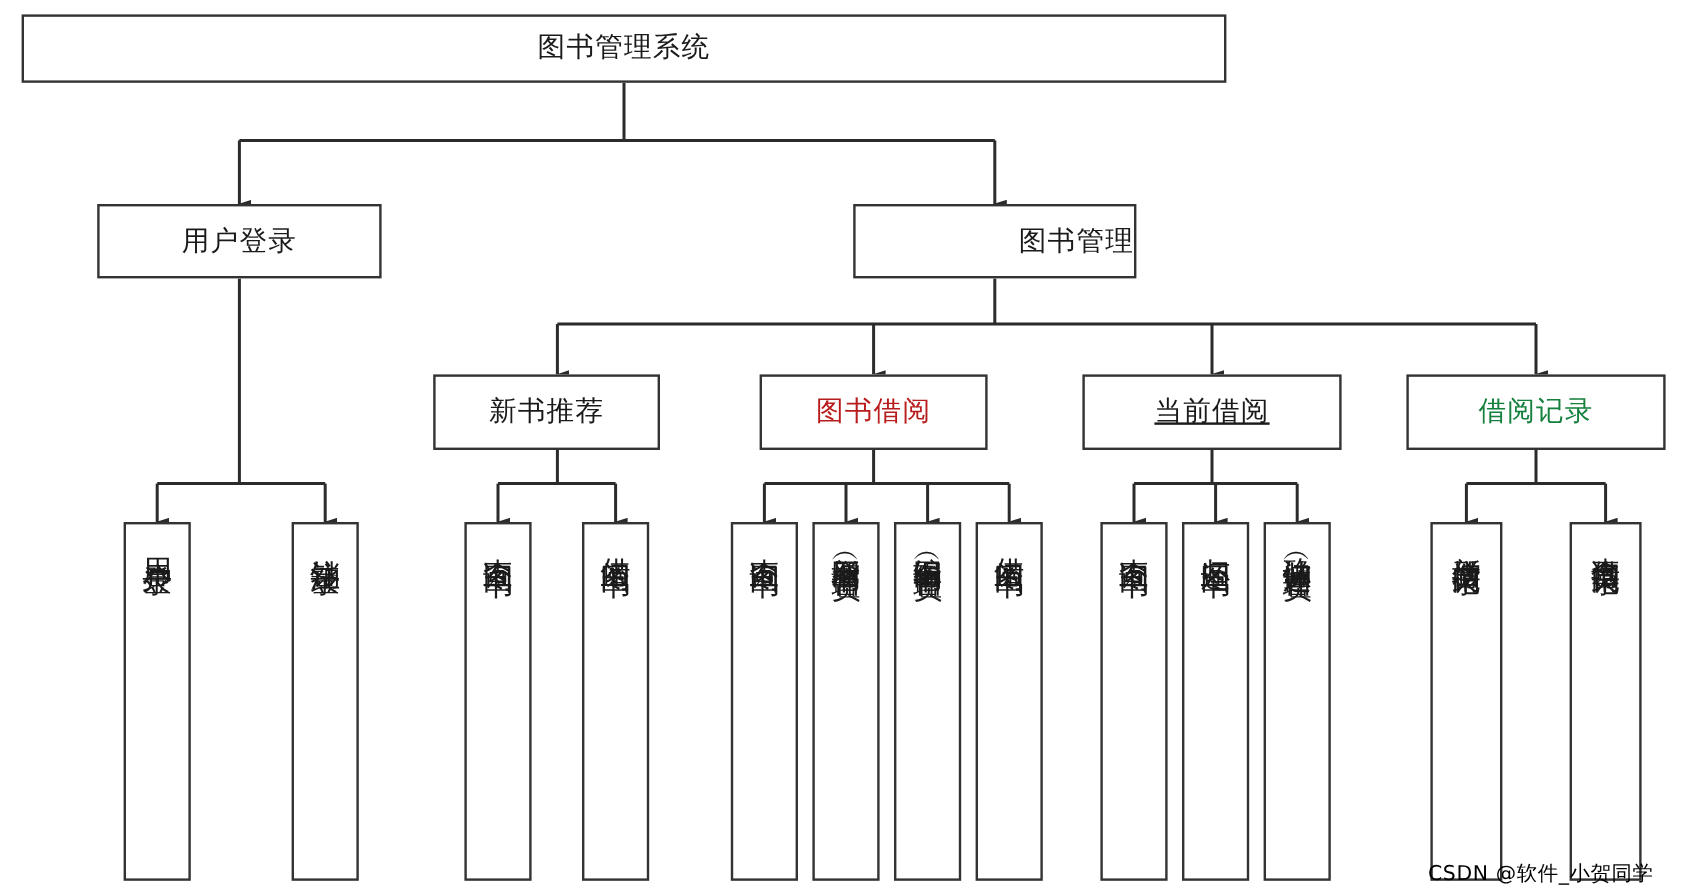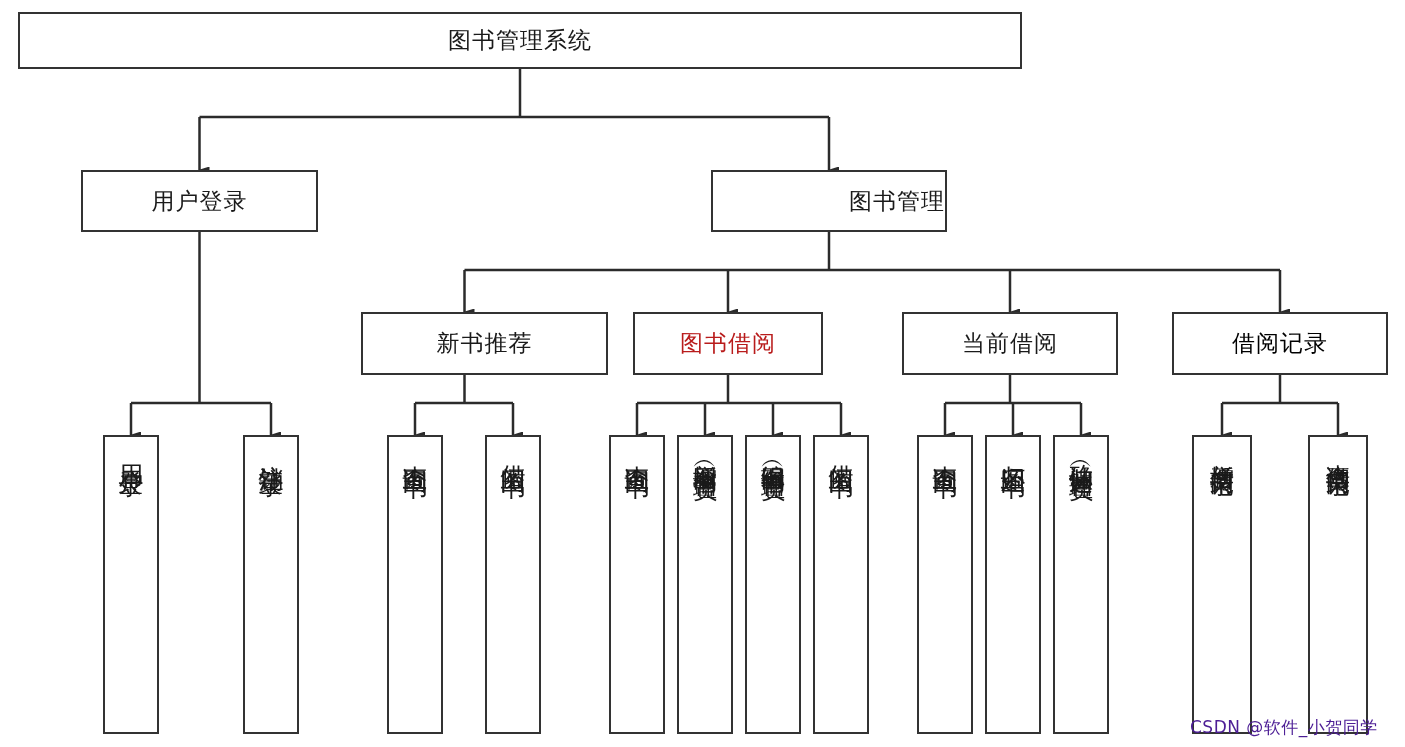--- a/index.html
+++ b/index.html
@@ -127,31 +127,31 @@
   <div id="node-layer">
       <div class="node horiz root" style="left: 18px; top: 12px; width: 1004px; height: 57px; border-color: rgb(51, 51, 51); background: rgb(255, 255, 255);">
         <span class="node-label" style="color: rgb(26, 26, 26);">图书管理系统</span>
       </div>
       <div class="node horiz" style="left: 81px; top: 170px; width: 237px; height: 62px; border-color: rgb(51, 51, 51); background: rgb(255, 255, 255);">
         <span class="node-label" style="color: rgb(26, 26, 26);">用户登录</span>
       </div>
       <div class="node horiz" style="left: 711px; top: 170px; width: 236px; height: 62px; border-color: rgb(51, 51, 51); background: rgb(255, 255, 255); justify-content: flex-end;">
         <span class="node-label" style="color: rgb(26, 26, 26);">图书管理</span>
       </div>
-      <div class="node horiz" style="left: 361px; top: 312px; width: 247px; height: 63px; border-color: rgb(51, 51, 51); background: rgb(255, 255, 255);">
+      <div class="node horiz" style="left: 361px; top: 312px; width: 189px; height: 63px; border-color: rgb(51, 51, 51); background: rgb(255, 255, 255);">
         <span class="node-label" style="color: rgb(26, 26, 26);">新书推荐</span>
       </div>
       <div class="node horiz" style="left: 633px; top: 312px; width: 190px; height: 63px; border-color: rgb(51, 51, 51); background: rgb(255, 255, 255);">
         <span class="node-label" style="color: #b91c1c;">图书借阅</span>
       </div>
       <div class="node horiz" style="left: 902px; top: 312px; width: 216px; height: 63px; border-color: rgb(51, 51, 51); background: rgb(255, 255, 255);">
-        <span class="node-label" style="color: rgb(26, 26, 26);">当前借阅</span>
+        <span class="node-label" style="color: rgb(26, 26, 26); text-decoration: underline;">当前借阅</span>
       </div>
       <div class="node horiz" style="left: 1172px; top: 312px; width: 216px; height: 63px; border-color: rgb(51, 51, 51); background: rgb(255, 255, 255);">
-        <span class="node-label" style="color: #000000; text-align: center;">借阅记录</span>
+        <span class="node-label" style="color: #15803d; text-align: center;">借阅记录</span>
       </div>
       <div class="node vert" style="left: 103px; top: 435px; width: 56px; height: 299px; border-color: rgb(51, 51, 51); background: rgb(255, 255, 255);">
         <span class="node-label" style="color: rgb(26, 26, 26);">用户登录</span>
       </div>
       <div class="node vert" style="left: 243px; top: 435px; width: 56px; height: 299px; border-color: rgb(51, 51, 51); background: rgb(255, 255, 255);">
         <span class="node-label" style="color: rgb(26, 26, 26);">注销登录</span>
       </div>
       <div class="node vert" style="left: 387px; top: 435px; width: 56px; height: 299px; border-color: rgb(51, 51, 51); background: rgb(255, 255, 255);">
         <span class="node-label" style="color: rgb(26, 26, 26);">查询图书</span>
       </div>
@@ -179,14 +179,14 @@
       <div class="node vert tall" style="left: 1053px; top: 435px; width: 56px; height: 299px; border-color: rgb(51, 51, 51); background: rgb(255, 255, 255);">
         <span class="node-label" style="color: rgb(26, 26, 26);">确认归还（管理员）</span>
       </div>
       <div class="node vert tall" style="left: 1192px; top: 435px; width: 60px; height: 299px; border-color: rgb(51, 51, 51); background: rgb(255, 255, 255);">
         <span class="node-label" style="color: rgb(26, 26, 26);">新增借阅记录</span>
       </div>
       <div class="node vert tall" style="left: 1308px; top: 435px; width: 60px; height: 299px; border-color: rgb(51, 51, 51); background: rgb(255, 255, 255);">
         <span class="node-label" style="color: rgb(26, 26, 26);">查询借阅记录</span>
       </div>
     </div>
-  <div class="watermark" style="left: 1190px; top: 716px; color: #4c1d95;">CSDN @软件_小贺同学</div>
+  <div class="watermark" style="left: 1190px; top: 716px; color: #000000;">CSDN @软件_小贺同学</div>
 </div>
 
 </body></html>

